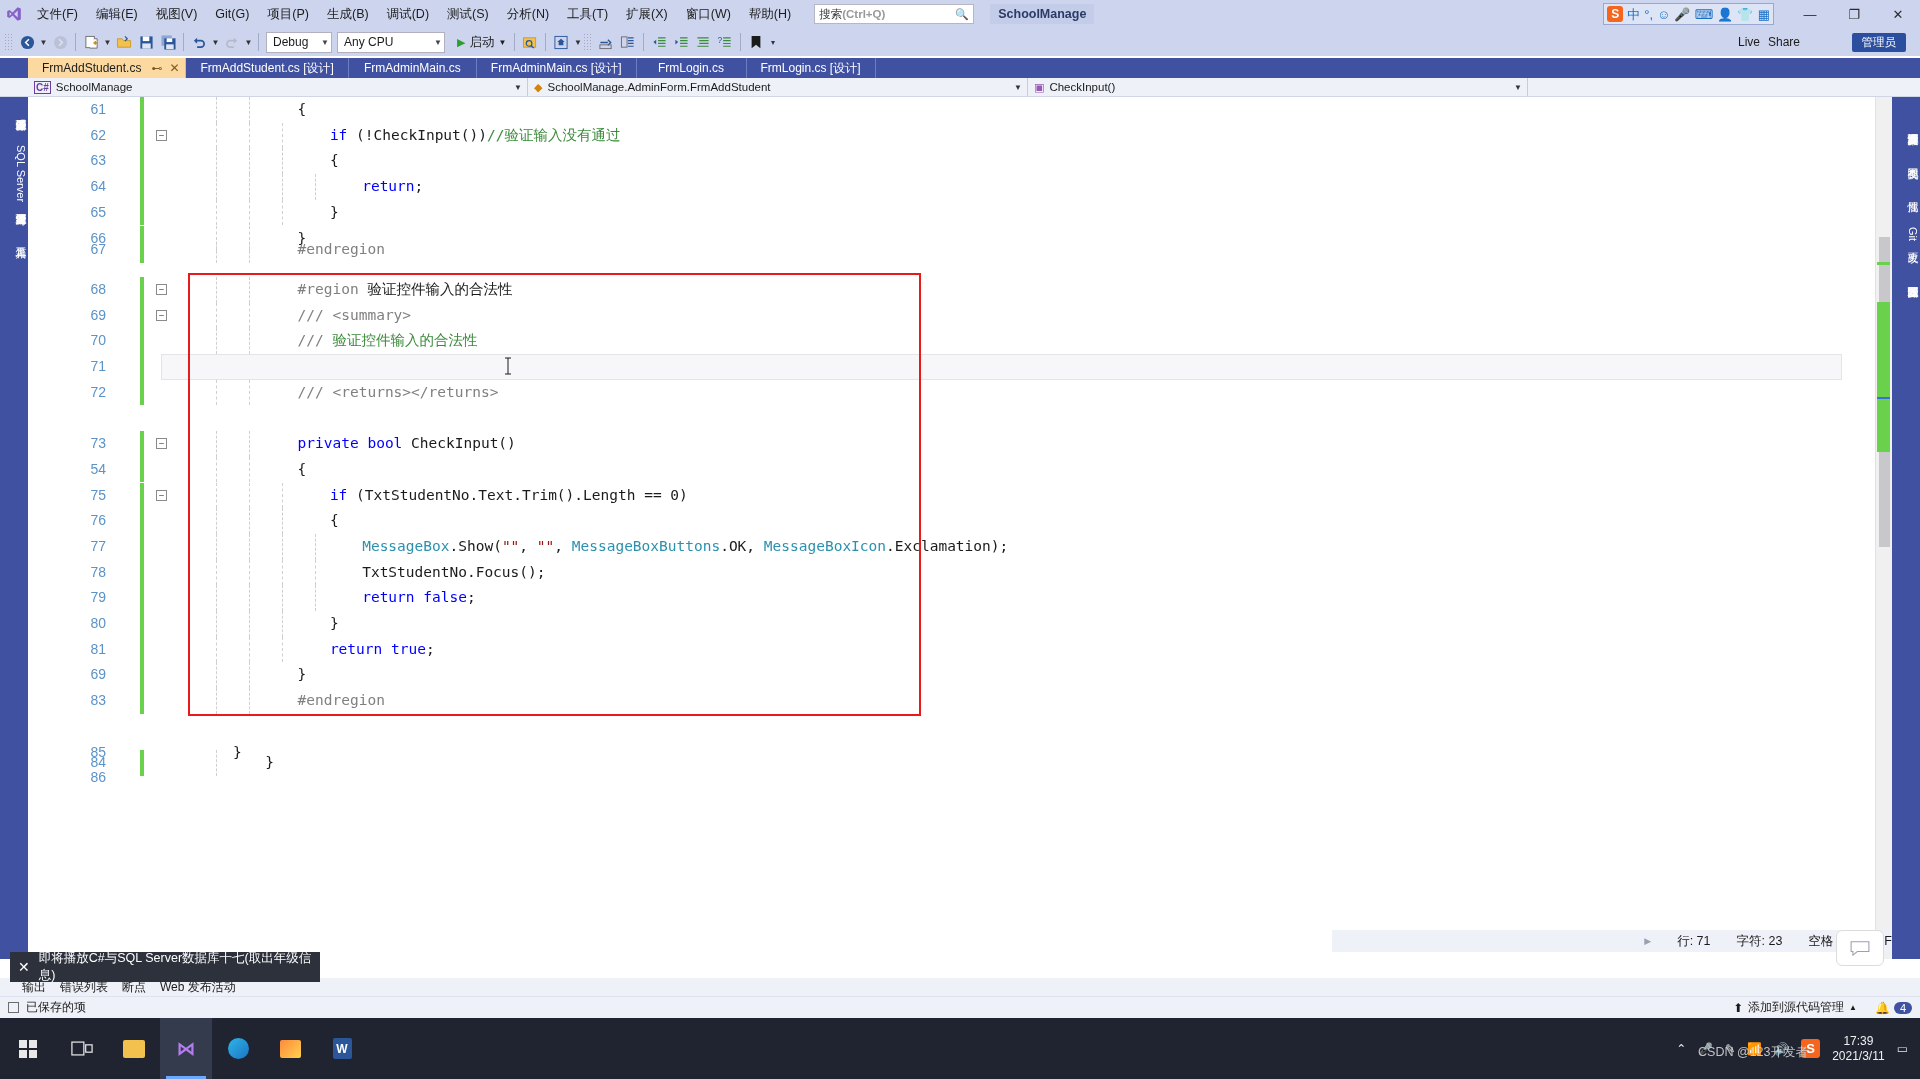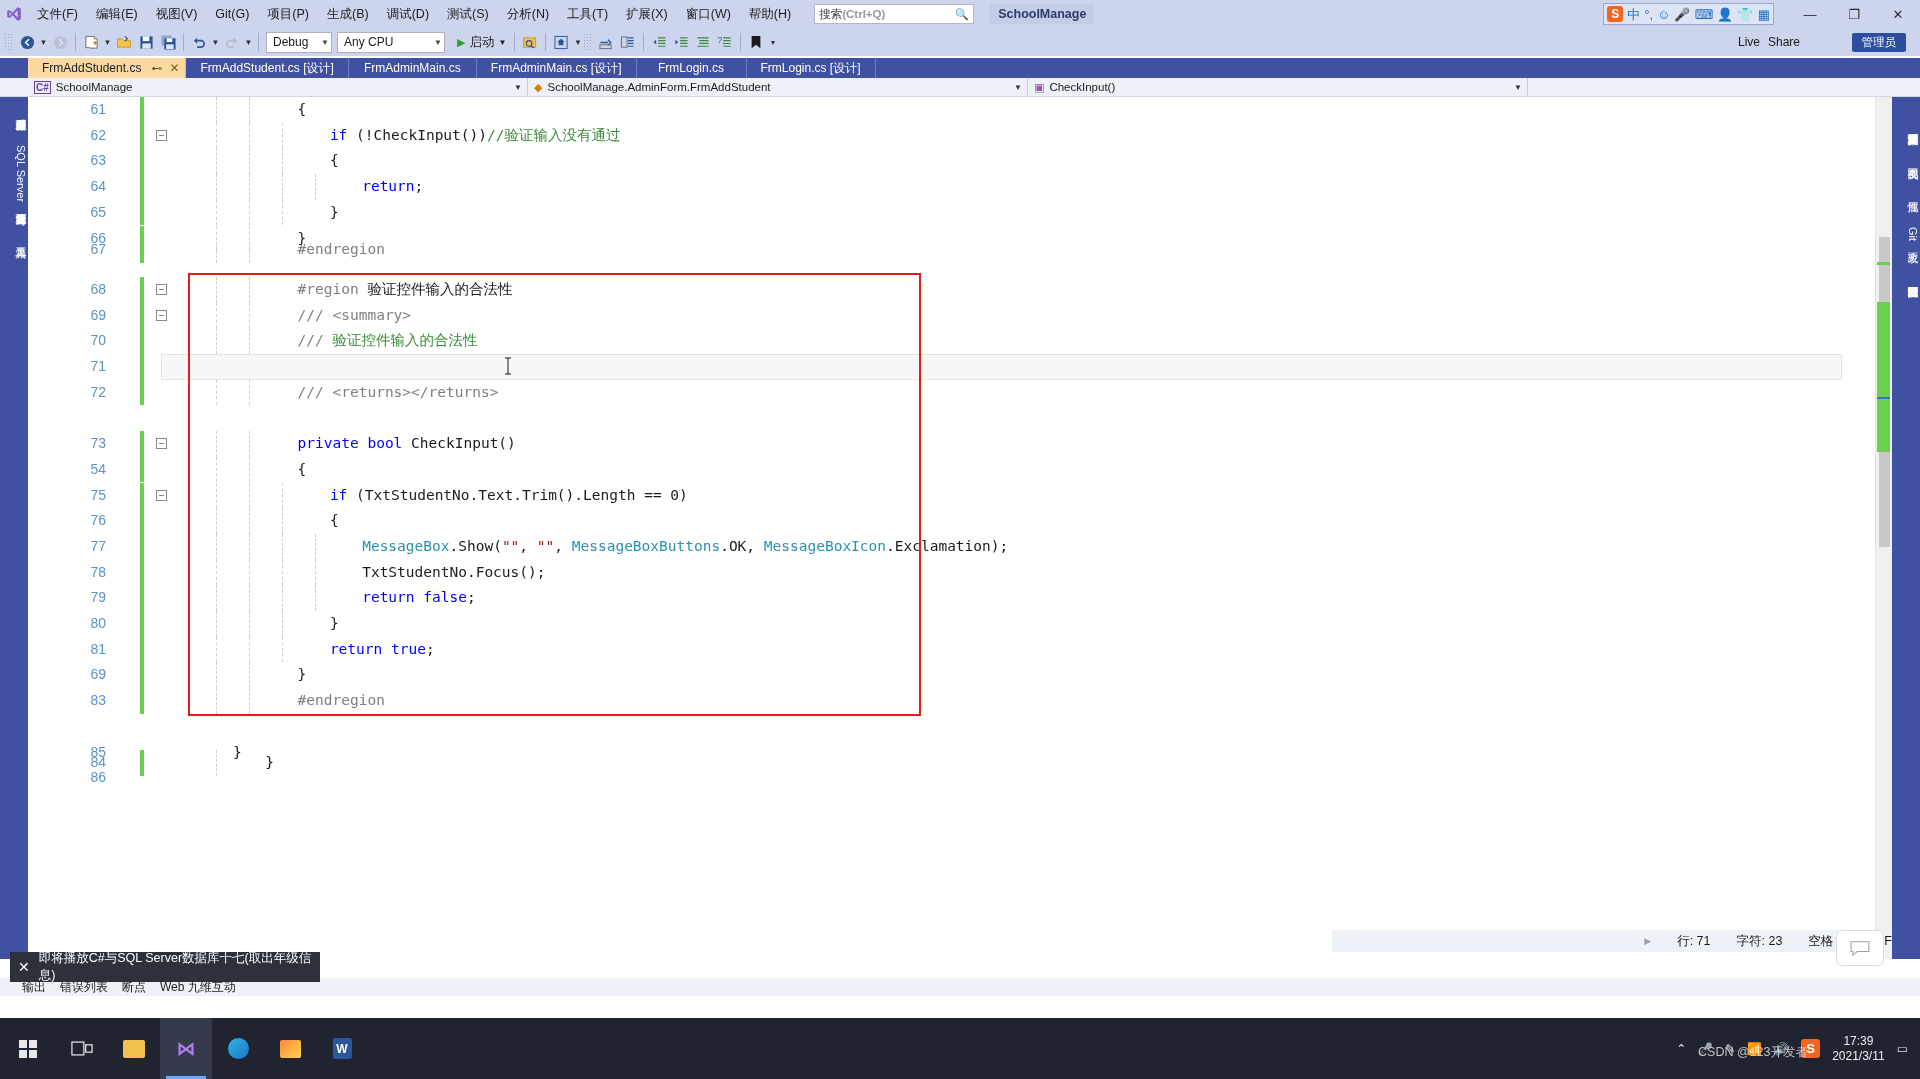--- a/index.html
+++ b/index.html
@@ -564,23 +564,40 @@
   <div class="feedback">
     <svg width="22" height="16" viewBox="0 0 24 18">
       <path d="M2 2h20v11H9l-5 4v-4H2z" fill="#fff" stroke="#9aa0b0" stroke-width="1.2"></path>
     </svg>
   </div>
 
   <div class="panetabs">
     <span>输出</span>
     <span>错误列表</span>
     <span>断点</span>
-    <span>Web 九维互动</span>
-  </div>
-
+    <span>Web 发布活动</span>
+  </div>
+
+  <div class="statusbar">
+    <div class="sb-left">
+      <span class="sb-box"></span>
+      <span>已保存的项</span>
+    </div>
+    <div class="sb-right">
+      <span style="display:flex;align-items:center;gap:5px;">
+        <span>⬆</span>
+        <span>添加到源代码管理</span>
+        <span style="font-size:8px;">▲</span>
+      </span>
+      <span style="display:flex;align-items:center;gap:4px;">
+        <span>🔔</span>
+        <span class="sb-badge">4</span>
+      </span>
+    </div>
+  </div>
 
   <div class="taskbar">
     <div class="tb-start">
       <span class="win-sq">
           <i></i>
           <i></i>
           <i></i>
           <i></i>
         </span>
     </div>

